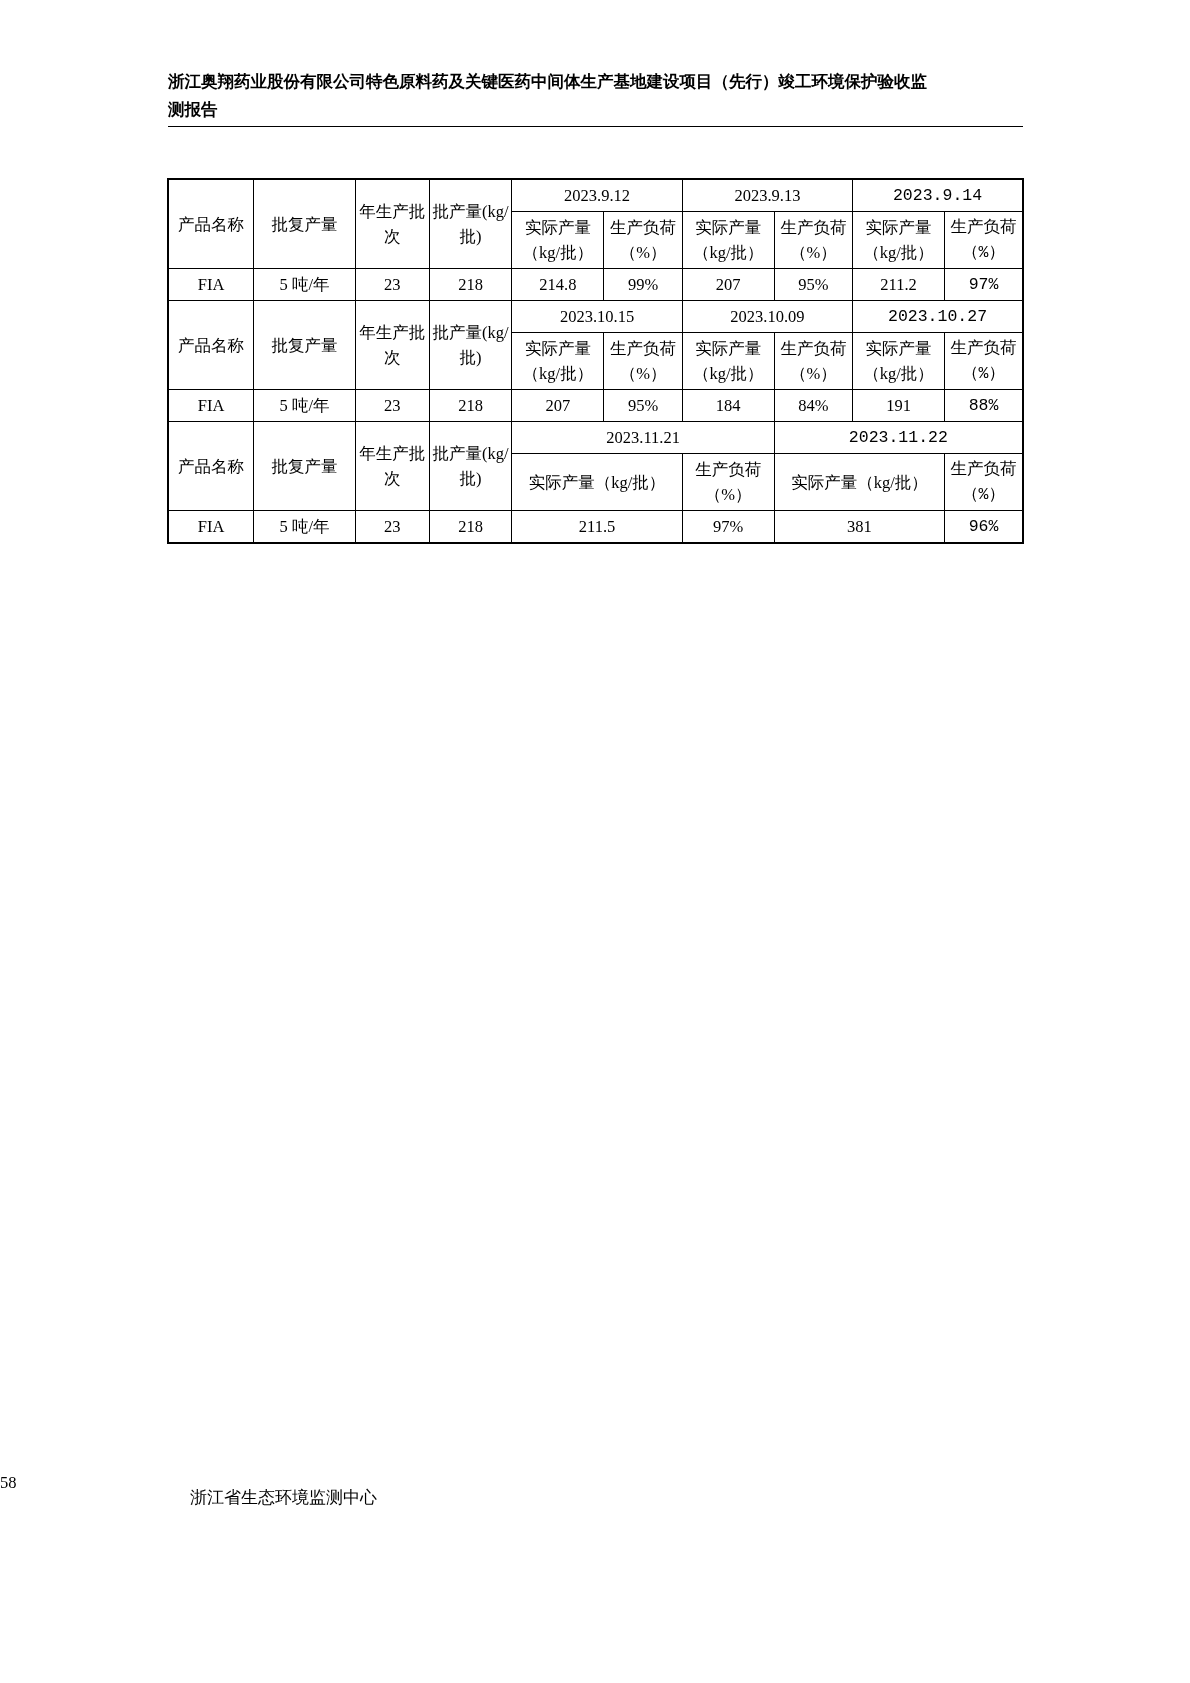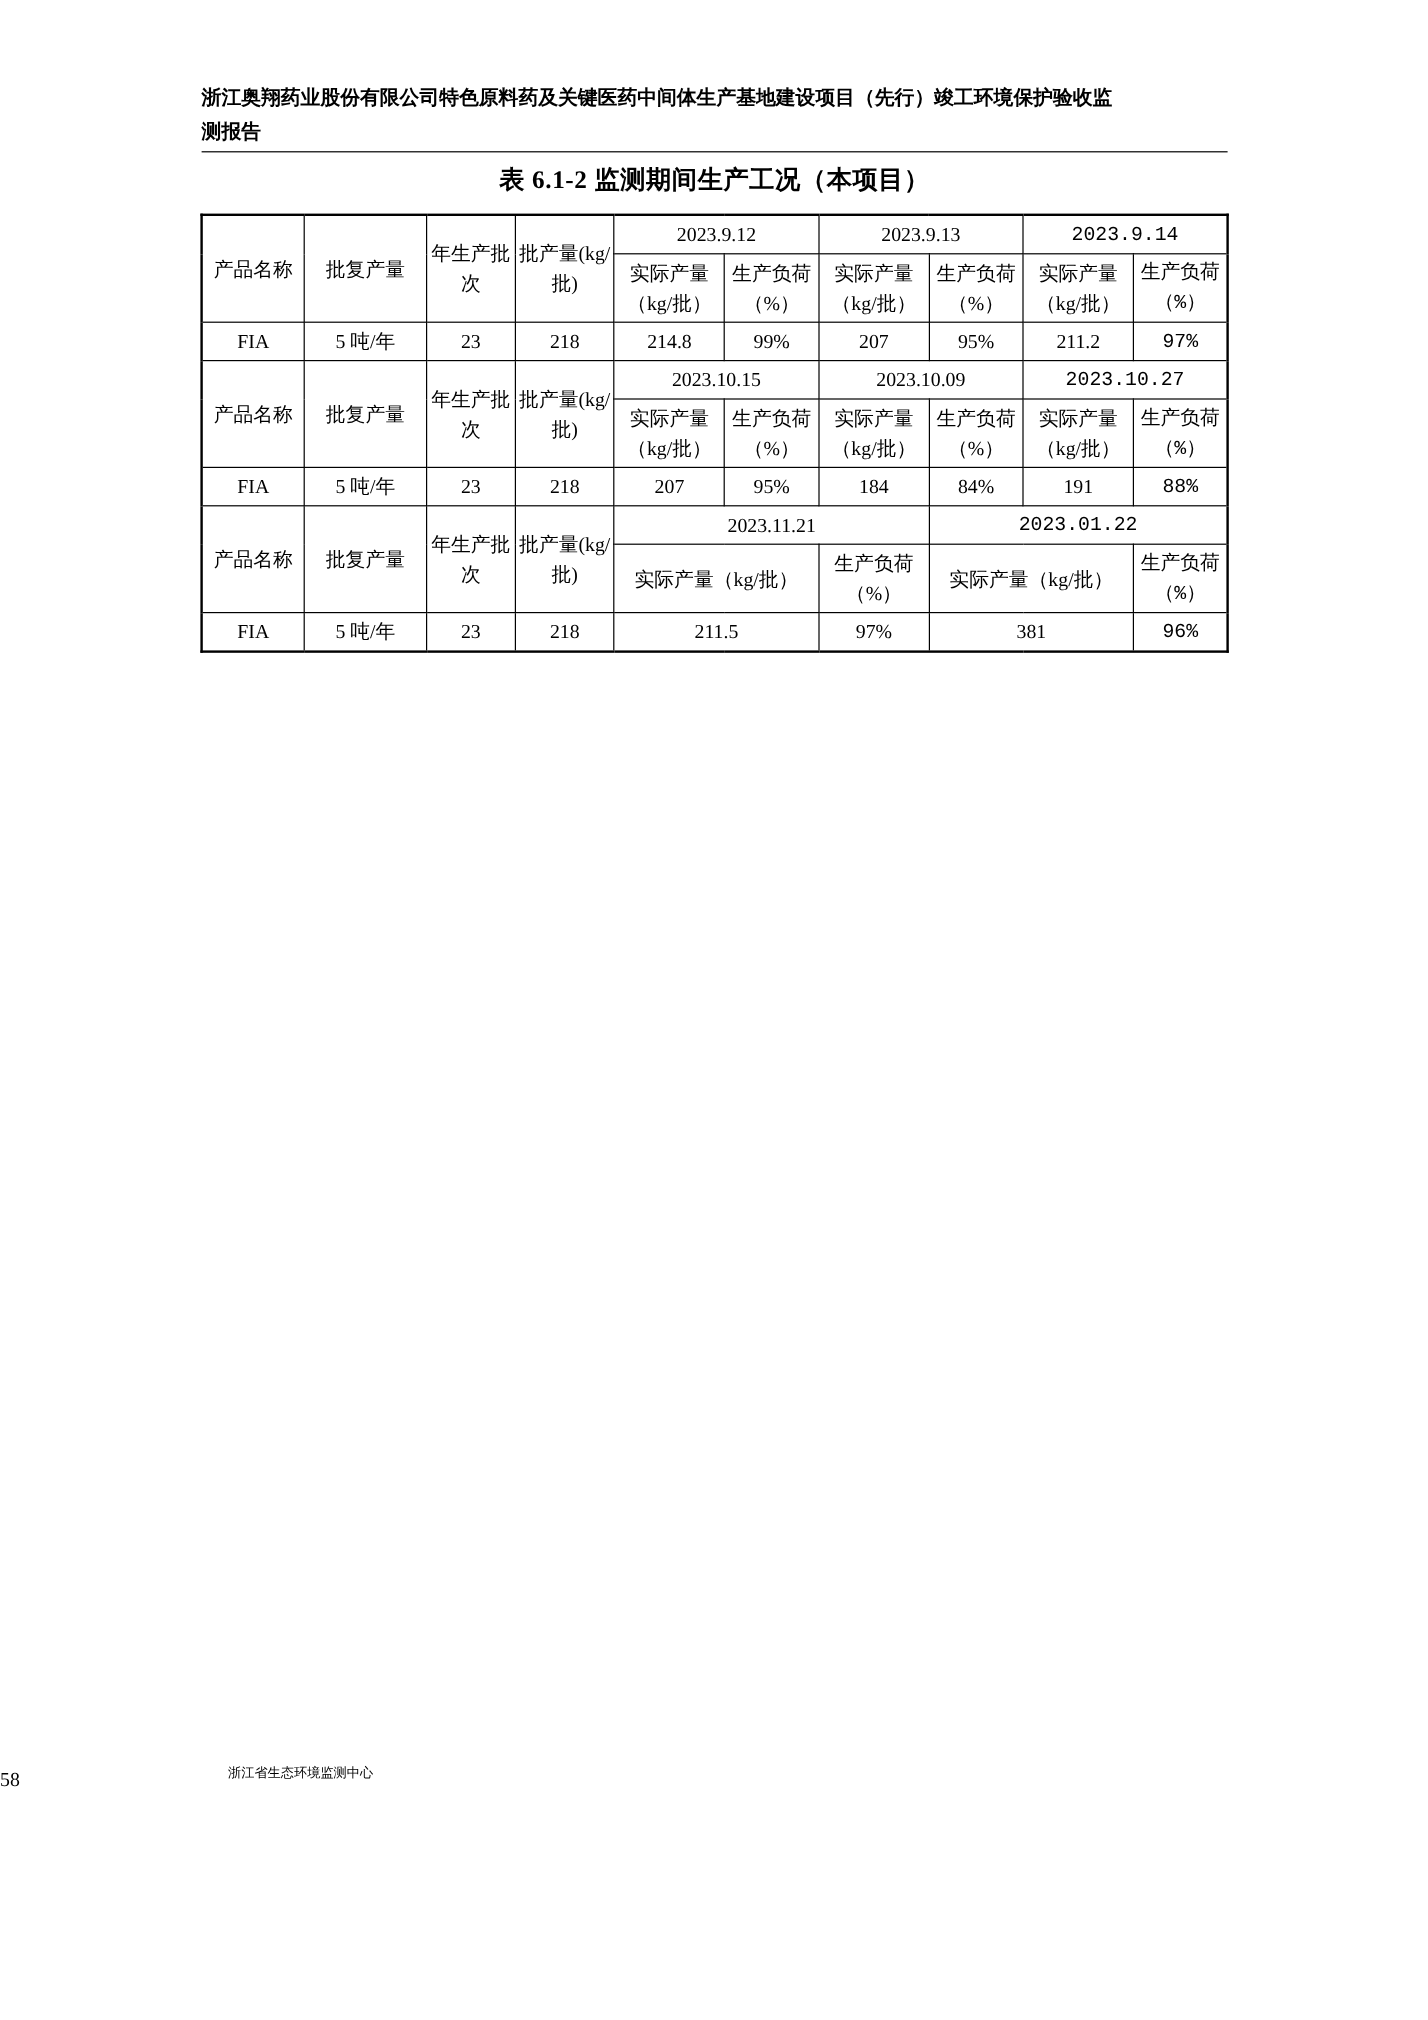--- a/index.html
+++ b/index.html
@@ -65,23 +65,23 @@
     padding: 3px 2px;
     line-height: 25px;
     word-break: break-all;
   }
   table.main tr.thick-top > td { border-top: 2.2px solid #000; }
   table.main tr.thick-bottom > td { border-bottom: 2.2px solid #000; }
   table.main td.lft { border-left: 2.2px solid #000; }
   table.main td.rgt { border-right: 2.2px solid #000; font-family: Liberation Mono, monospace; }
   .footer-left {
     position: absolute;
-    bottom: 198px;
+    bottom: 174px;
     left: 190px;
-    font-size: 11px;
+    font-size: 17px;
   }
   .footer-page {
     position: absolute;
     bottom: 190px;
     left: 0;
     width: 988px;
     text-align: left;
     font-size: 16.5px;
   }
 </style>
@@ -89,21 +89,20 @@
 <body>
 
 <div class="page">
 
   <div class="header">
     <div>浙江奥翔药业股份有限公司特色原料药及关键医药中间体生产基地建设项目（先行）竣工环境保护验收监</div>
     <div>测报告</div>
   </div>
   <div class="header-rule"></div>
 
-  <div class="table-title">表 6.1-2  监测期间生产工况（本项目）</div>
 
   <table class="main">
     <colgroup>
       <col style="width:81px">
       <col style="width:96px">
       <col style="width:70px">
       <col style="width:78px">
       <col style="width:87px">
       <col style="width:74px">
       <col style="width:87px">
@@ -172,21 +171,21 @@
         <td>191</td>
         <td class="rgt">88%</td>
       </tr>
 
       <tr>
         <td class="lft" rowspan="2">产品名称</td>
         <td rowspan="2">批复产量</td>
         <td rowspan="2">年生产批次</td>
         <td rowspan="2">批产量(kg/批)</td>
         <td colspan="3">2023.11.21</td>
-        <td colspan="3" class="rgt">2023.01.22</td>
+        <td colspan="3" class="rgt">2023.11.22</td>
       </tr>
       <tr>
         <td colspan="2">实际产量（kg/批）</td>
         <td>生产负荷（%）</td>
         <td colspan="2">实际产量（kg/批）</td>
         <td class="rgt">生产负荷（%）</td>
       </tr>
       <tr class="thick-bottom">
         <td class="lft">FIA</td>
         <td>5 吨/年</td>

